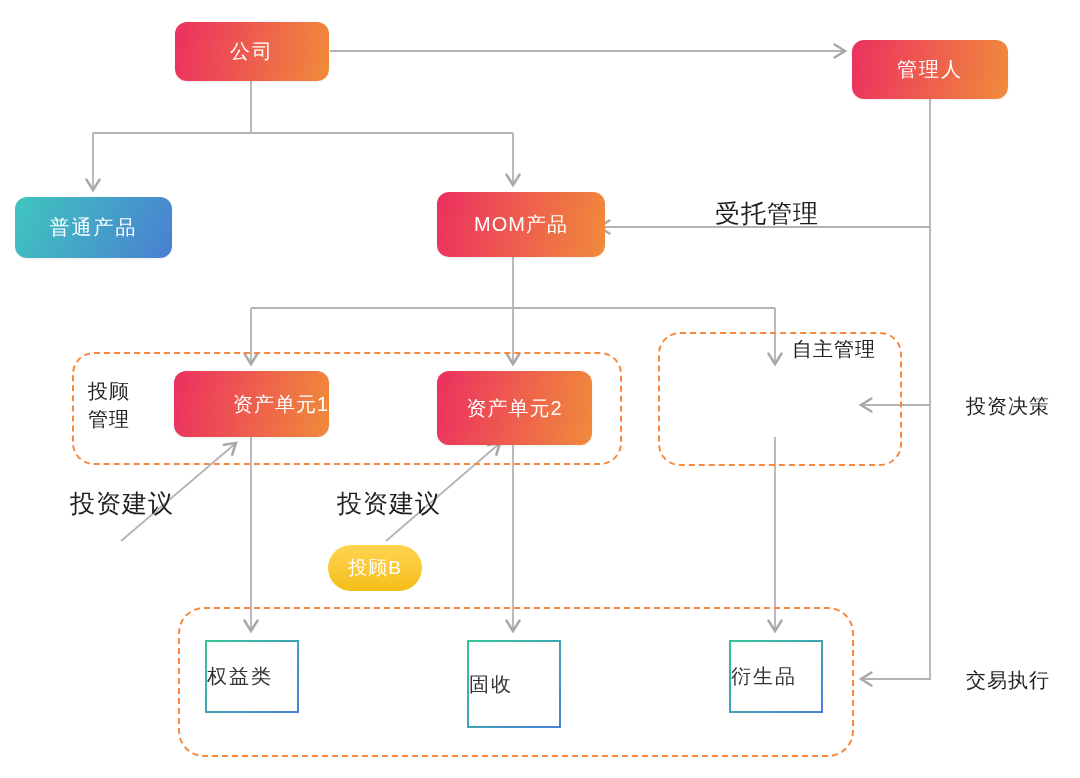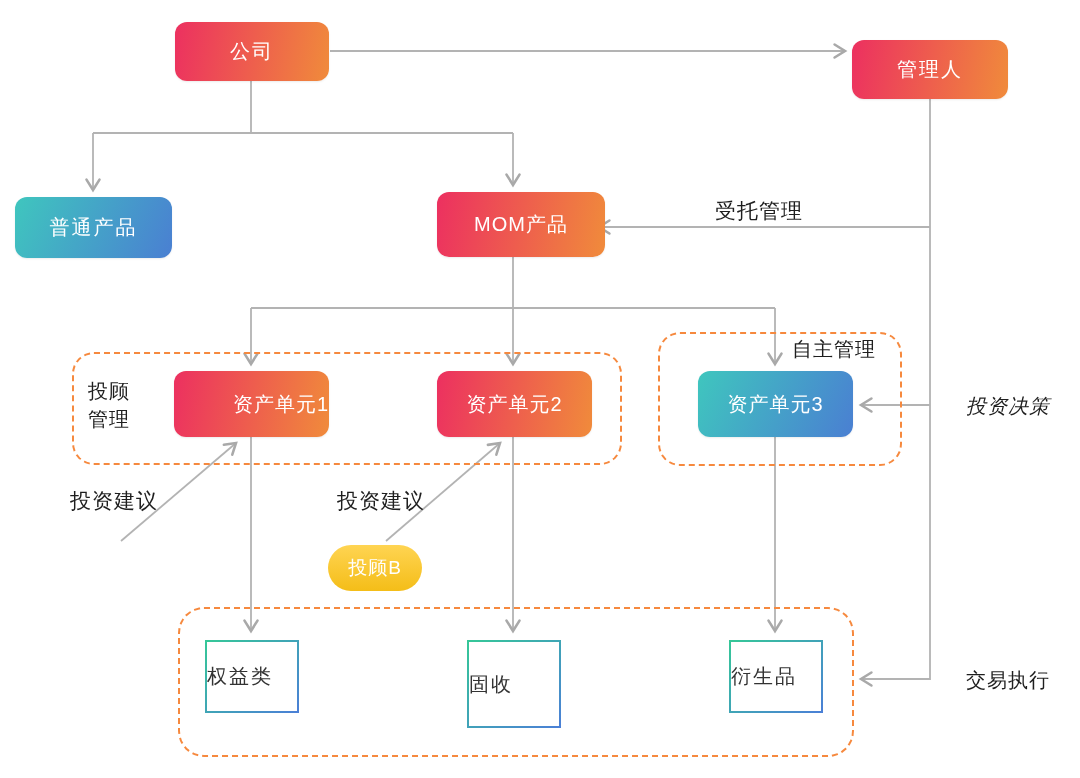--- a/index.html
+++ b/index.html
@@ -12,21 +12,21 @@
   .grad-red{background:linear-gradient(100deg,#ec3060 0%,#f08b3b 100%);}
   .grad-teal{background:linear-gradient(115deg,#3fc6be 0%,#4a7fd2 100%);}
   .pill{position:absolute;z-index:3;display:flex;align-items:center;justify-content:center;
         color:#ffffff;font-size:19px;letter-spacing:1px;border-radius:23px;
         background:linear-gradient(180deg,#ffd452 0%,#f4bd18 100%);}
   .tbox{position:absolute;z-index:3;background:linear-gradient(140deg,#35c897 0%,#4b7fd7 100%);
         padding:2px;box-sizing:border-box;}
   .tbox-inner{width:100%;height:100%;background:#ffffff;display:flex;align-items:center;
         color:#333333;font-size:20px;letter-spacing:2px;box-sizing:border-box;}
   .dashed{position:absolute;z-index:2;border:2px dashed #f6893e;border-radius:22px;}
-  .lbl{position:absolute;z-index:4;color:#1e1e1e;font-size:21px;letter-spacing:1px;white-space:nowrap;}
+  .lbl{position:absolute;z-index:4;color:#1e1e1e;font-size:25px;letter-spacing:1px;white-space:nowrap;}
   .lbl-wrap{white-space:normal;line-height:28px;font-size:20px;}
 </style>
 </head>
 <body>
 
 <div class="stage">
 
   <svg class="wires" width="1080" height="778">
     <defs>
       <marker id="arw" viewBox="0 0 10 10" refX="7.6" refY="5" markerWidth="9.5" markerHeight="9.5" orient="auto-start-reverse">
@@ -75,25 +75,22 @@
   </div>
   <div class="node grad-teal" style="left:15px;top:197px;width:157px;height:61px;">
     <span>普通产品</span>
   </div>
   <div class="node grad-red" style="left:437px;top:192px;width:168px;height:65px;letter-spacing:1px;">
     <span>MOM产品</span>
   </div>
   <div class="node grad-red" style="left:174px;top:371px;width:155px;height:66px;letter-spacing:1px;justify-content:flex-end;">
     <span>资产单元1</span>
   </div>
-  <div class="node grad-red" style="left:437px;top:371px;width:155px;height:66px;letter-spacing:1px;align-items:center;">
+  <div class="node grad-red" style="left:437px;top:371px;width:155px;height:74px;letter-spacing:1px;align-items:center;">
     <span>资产单元2</span>
-  </div>
-  <div class="node grad-teal" style="left:698px;top:371px;width:155px;height:66px;letter-spacing:1px;">
-    <span>资产单元3</span>
   </div>
 
   <div class="pill" style="left:328px;top:545px;width:94px;height:46px;">
     <span>投顾B</span>
   </div>
 
   <div class="tbox" style="left:205px;top:640px;width:94px;height:73px;">
     <div class="tbox-inner">
         <span>权益类</span>
       </div>
@@ -106,18 +103,18 @@
   <div class="tbox" style="left:729px;top:640px;width:94px;height:73px;">
     <div class="tbox-inner">
         <span>衍生品</span>
       </div>
   </div>
 
   <div class="lbl lbl-wrap" style="left:88px;top:377px;width:48px;">投顾管理</div>
   <div class="lbl" style="left:792px;top:336px;font-size:20px;">自主管理</div>
 
   <div class="lbl" style="left:715px;top:197px;">受托管理</div>
-  <div class="lbl" style="left:966px;top:393px;font-size:20px;font-style:italic;">投资决策</div>
+  <div class="lbl" style="left:966px;top:393px;font-size:20px;">投资决策</div>
   <div class="lbl" style="left:966px;top:667px;font-size:20px;">交易执行</div>
   <div class="lbl" style="left:70px;top:487px;">投资建议</div>
   <div class="lbl" style="left:337px;top:487px;">投资建议</div>
 
 </div>
 
 </body></html>

